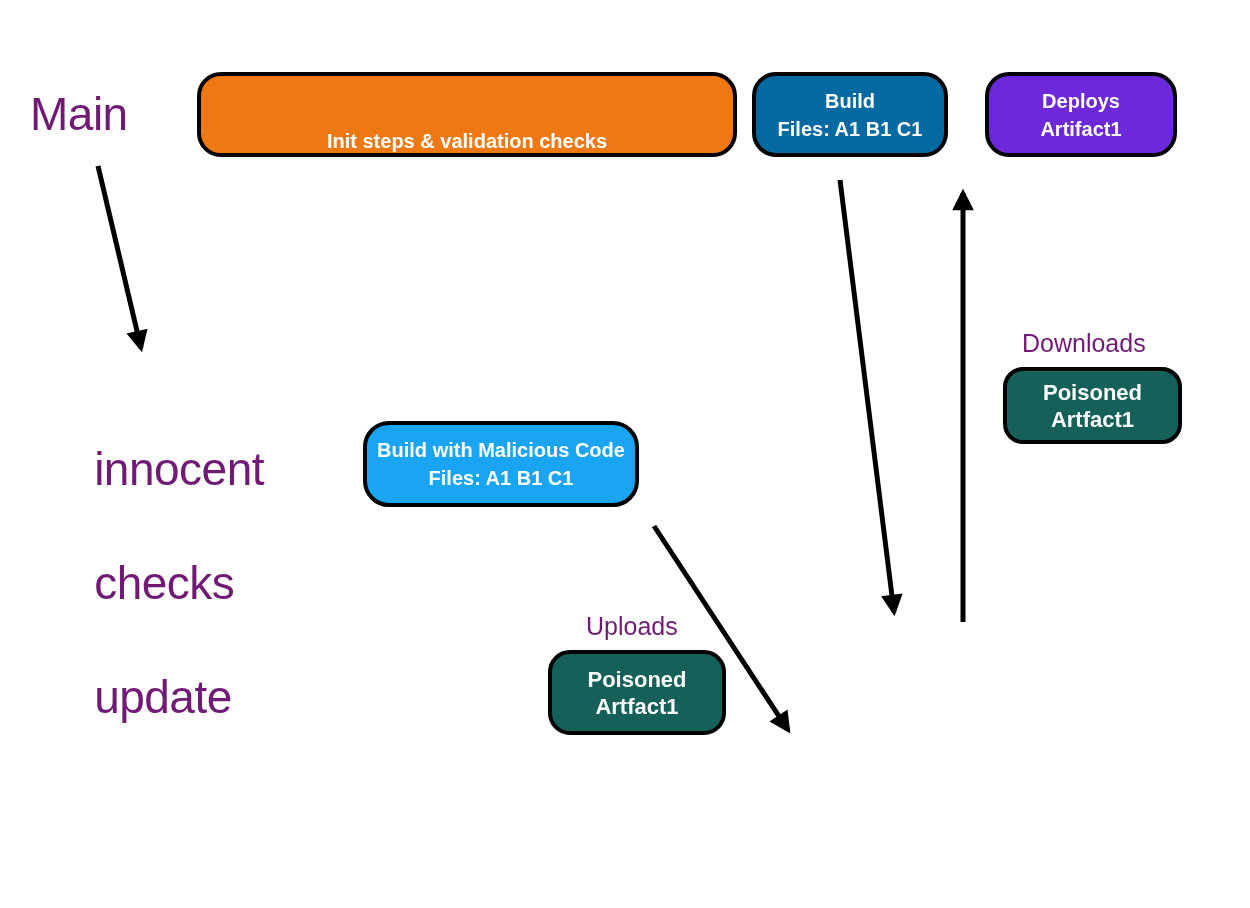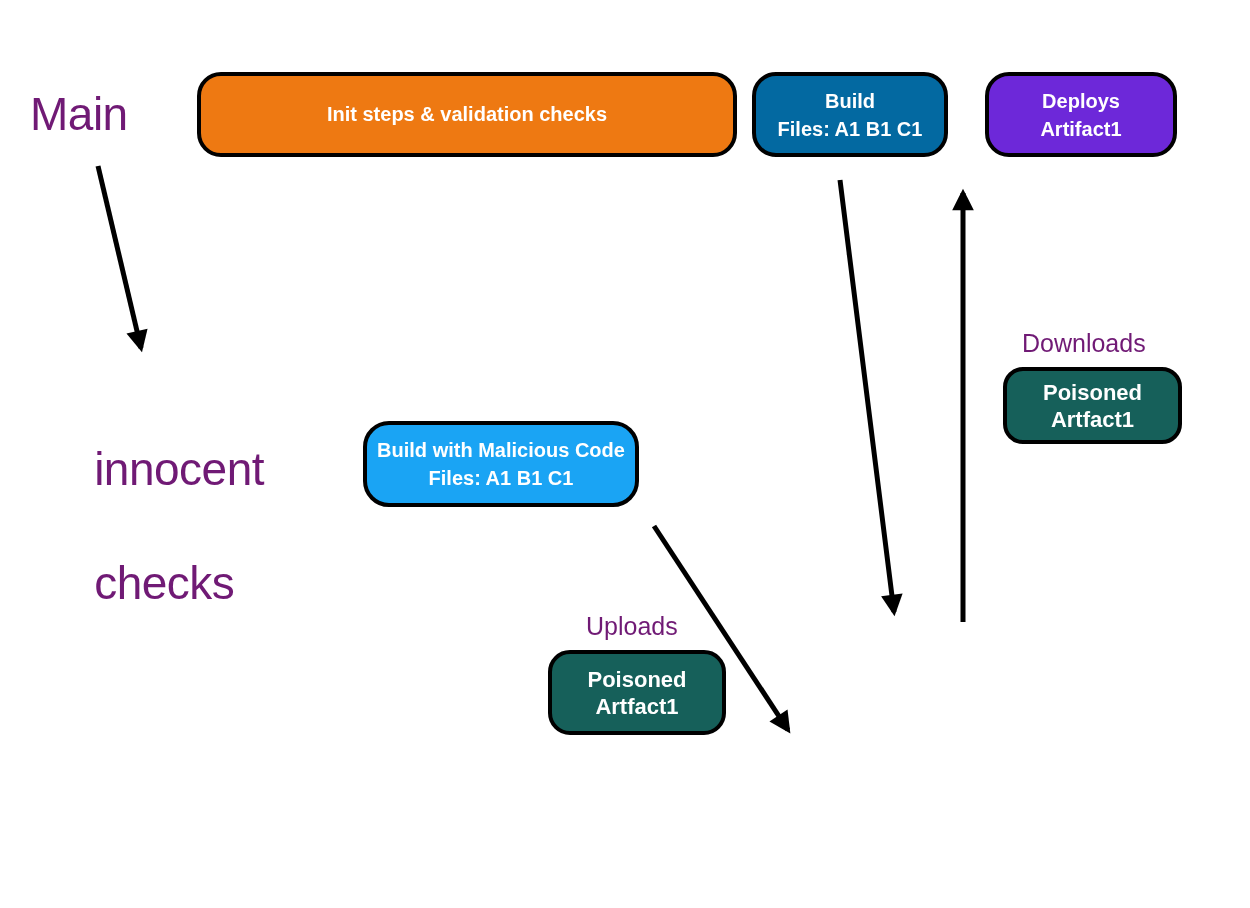--- a/index.html
+++ b/index.html
@@ -68,28 +68,29 @@
     <line x1="840" y1="180" x2="894" y2="612" stroke="#000000" stroke-width="5" marker-end="url(#ah)"></line>
     <line x1="963" y1="622" x2="963" y2="193" stroke="#000000" stroke-width="5" marker-end="url(#ah)"></line>
     <line x1="654" y1="526" x2="788" y2="730" stroke="#000000" stroke-width="5" marker-end="url(#ah)"></line>
   </svg>
 
   <div class="free-label big-label l-main">Main</div>
 
   <div class="free-label big-label l-innocent">
     <span class="ln">innocent</span><br>
     <span class="ln">checks</span><br>
+    <span class="ln">update</span>
   </div>
 
 
   <div class="free-label small-label l-downloads">Downloads</div>
 
   <div class="free-label small-label l-uploads">Uploads</div>
 
-  <div class="node n-init-validation" style="background-color: rgb(238, 121, 18);">
+  <div class="node n-init-validation" style="background-color: rgb(238, 121, 18); justify-content: flex-end;">
     <span class="ln">Init steps &amp; validation checks</span>
   </div>
 
   <div class="node n-build" style="background-color: #0369a1;">
     <span class="ln">Build</span>
     <span class="ln">Files: A1 B1 C1</span>
   </div>
 
   <div class="node n-deploys" style="background-color: #6d28d9;">
     <span class="ln">Deploys</span>

